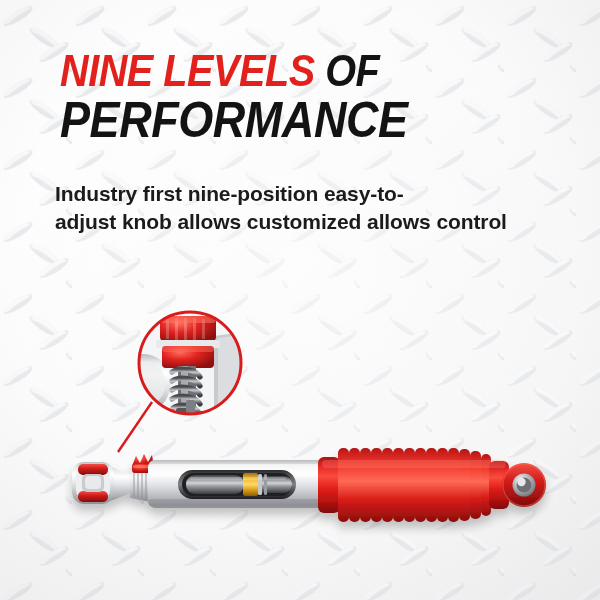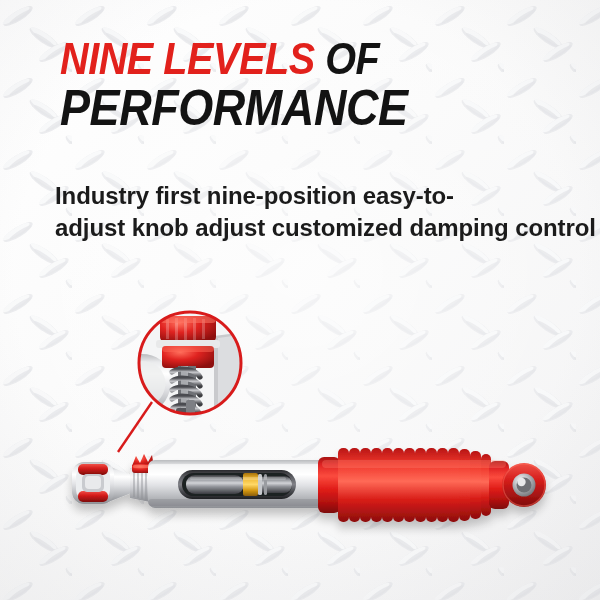--- a/index.html
+++ b/index.html
@@ -14,38 +14,38 @@
   .bg-plate{position:absolute;inset:0;background:#fbfbfb;}
   .bg-plate svg{display:block;width:600px;height:600px;}
   .bg-vignette{
     position:absolute;inset:0;
     background:radial-gradient(ellipse 85% 80% at 50% 45%,
        rgba(255,255,255,0.55) 0%, rgba(255,255,255,0.10) 55%, rgba(205,205,208,0.30) 100%);
     pointer-events:none;
   }
 
   
-  .headline{position:absolute;left:60px;top:38px;width:500px;}
+  .headline{position:absolute;left:60px;top:50px;width:500px;}
   .hl-line{
     font-weight:bold;font-style:italic;
     letter-spacing:-0.5px;
     line-height:0.96;
     white-space:nowrap;
     transform:scaleX(0.90);
     transform-origin:left center;
   }
   .hl1{font-size:44px;}
   .hl2{font-size:50px;margin-top:4px;}
   .hl-red{color:#E2211C;}
   .hl-black{color:#131313;}
 
   
   .bodycopy{
     position:absolute;left:55px;top:180px;width:460px;
-    font-size:24px;font-weight:bold;color:#1b1b1b;
+    font-size:21px;font-weight:bold;color:#1b1b1b;
     line-height:1.33;letter-spacing:-0.1px;
   }
   .bodycopy div{white-space:nowrap;}
 
   
   .product{position:absolute;left:0;top:280px;width:600px;height:280px;}
   .product svg{display:block;width:600px;height:280px;}
 </style>
 </head>
 <body>
@@ -86,21 +86,21 @@
   </div>
   <div class="bg-vignette"></div>
 
   <div class="headline">
     <div class="hl-line hl1"><span class="hl-red">NINE LEVELS</span><span class="hl-black">&nbsp;</span><span class="hl-black">OF</span></div>
     <div class="hl-line hl2 hl-black">PERFORMANCE</div>
   </div>
 
   <div class="bodycopy">
     <div>Industry first nine-position easy-to-</div>
-    <div>adjust knob adjust customized damping control</div>
+    <div>adjust knob allows customized allows control</div>
   </div>
 
   <div class="product">
     <svg viewBox="0 0 600 280" xmlns="http://www.w3.org/2000/svg">
       <defs>
 
         <linearGradient id="silver" x1="0" y1="0" x2="0" y2="1">
           <stop offset="0%" stop-color="#b9bbbe"></stop>
           <stop offset="12%" stop-color="#e9eaec"></stop>
           <stop offset="30%" stop-color="#ffffff"></stop>

